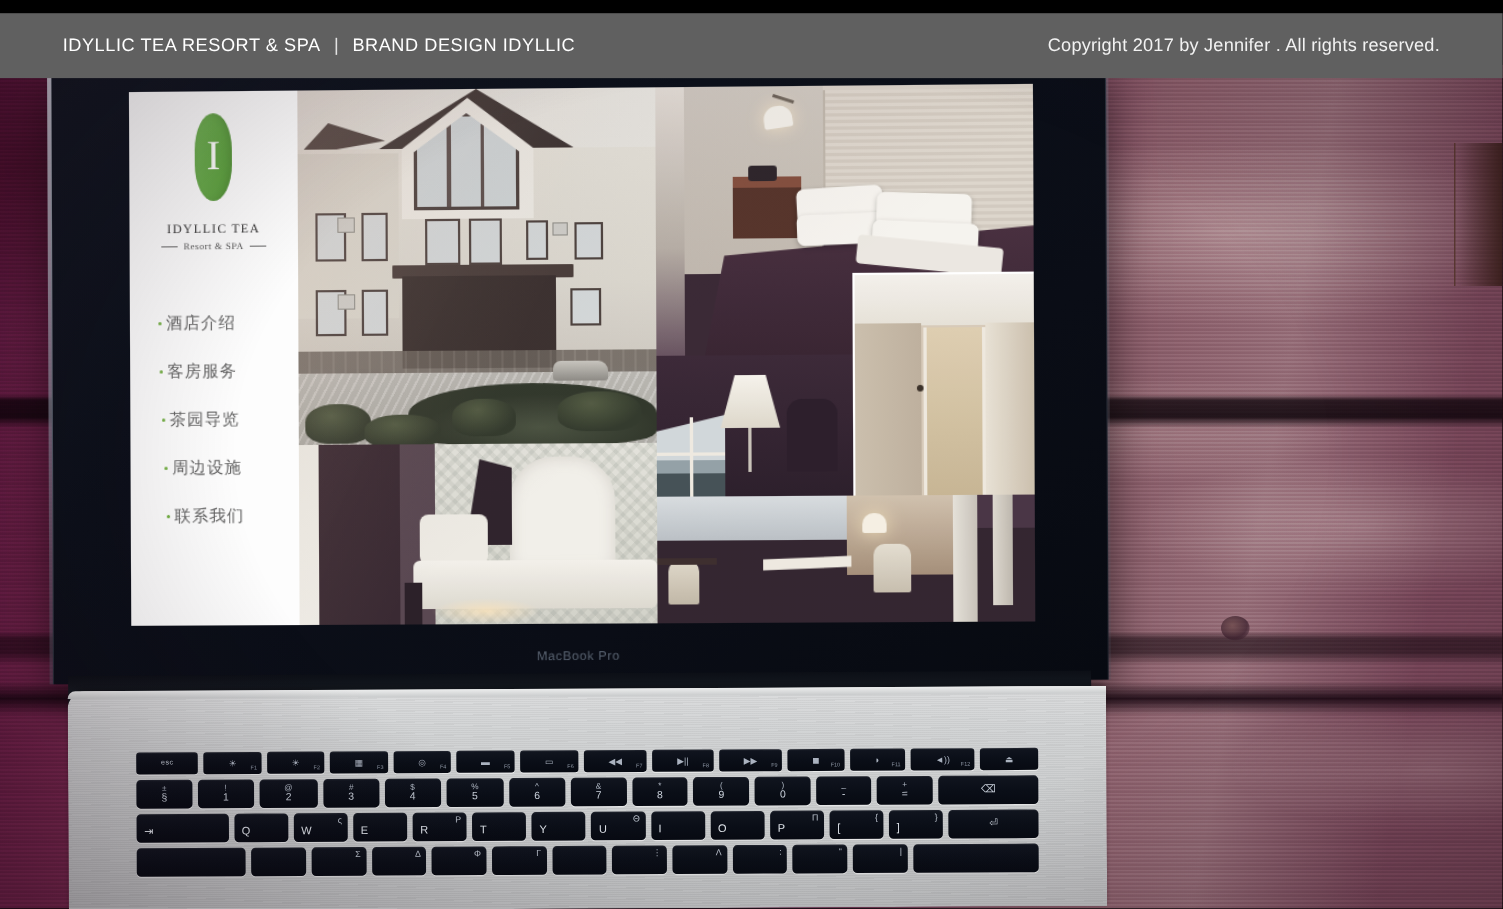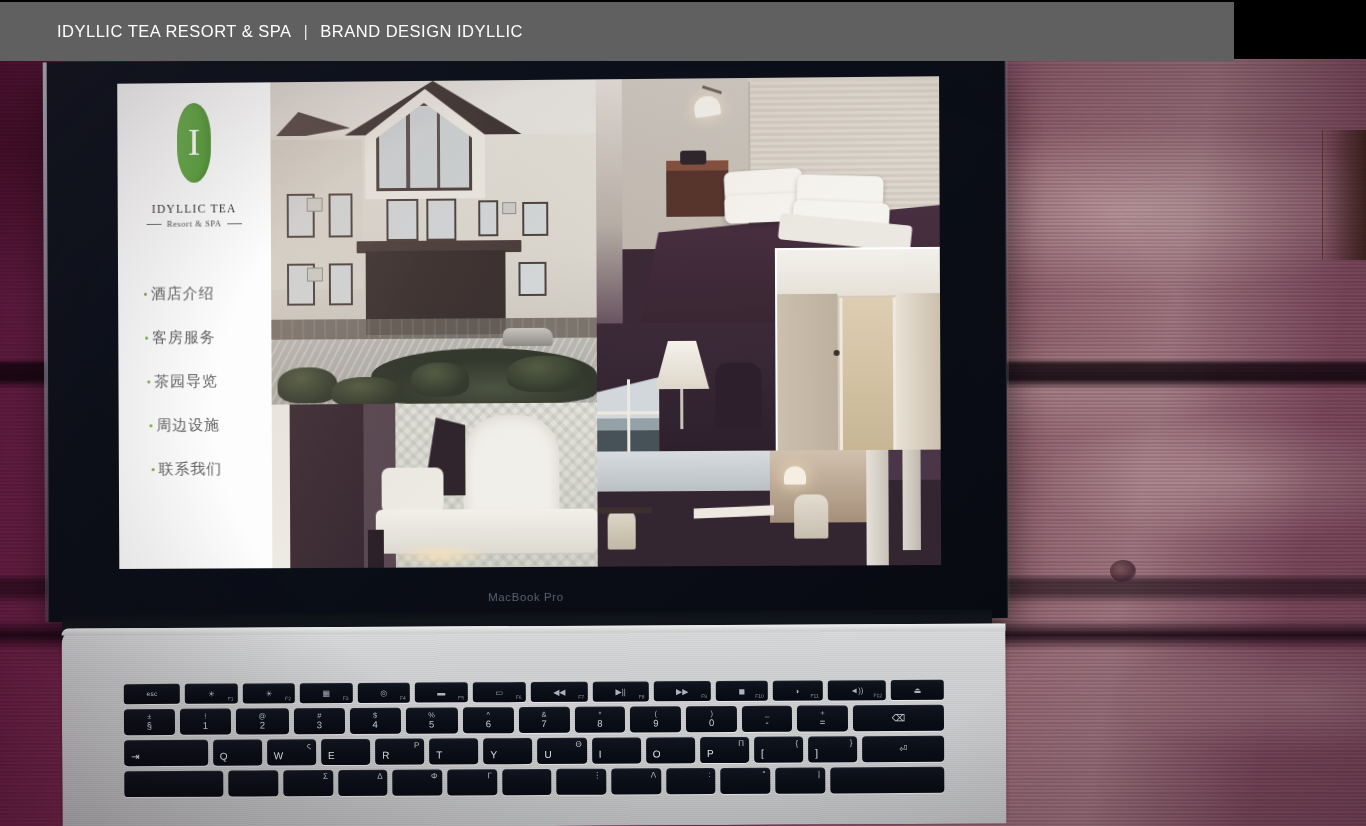--- a/index.html
+++ b/index.html
@@ -8,22 +8,22 @@
     width: 1366px; height: 826px;
     overflow: hidden;
     font-family: "Liberation Sans", "DejaVu Sans", sans-serif;
     background: #000;
   }
 
   #stage { position: relative; width: 1366px; height: 826px; overflow: hidden; }
 
   
   .header {
-    position: absolute; left: 0; top: 2px;
-    width: 1234px; height: 59px;
+    position: absolute; left: 0; top: 12px;
+    width: 1366px; height: 59px;
     background: #606060;
     z-index: 60;
     display: flex; align-items: center; justify-content: space-between;
   }
   .header-left {
     display: flex; align-items: center;
     margin-left: 57px;
     color: #ffffff;
     font-size: 16.5px;
     letter-spacing: 0.5px;
@@ -563,20 +563,21 @@
 <body>
 
 <div id="stage">
 
   <div class="header">
     <div class="header-left">
       <span>IDYLLIC TEA RESORT &amp; SPA</span>
       <span class="header-sep">|</span>
       <span>BRAND DESIGN IDYLLIC</span>
     </div>
+    <div class="header-right">Copyright 2017 by Jennifer . All rights reserved.</div>
   </div>
 
   <div class="wood"></div>
   <div class="wood-dark-band"></div>
   <div class="wood-knot"></div>
   <div class="wood-edge-obj"></div>
 
   <div class="laptop">
 
     <div class="lid">

